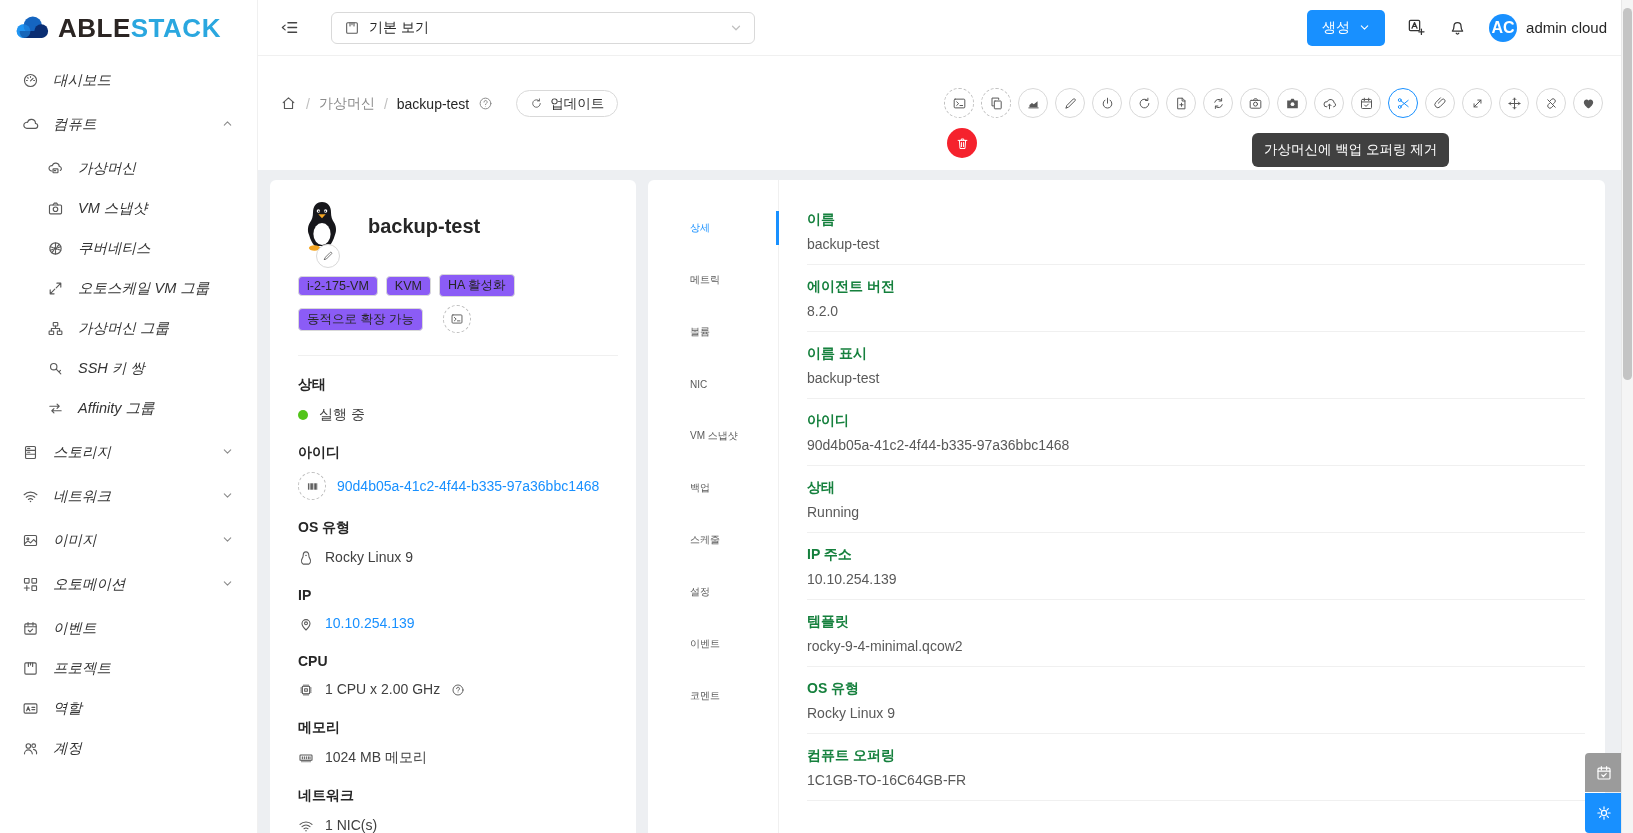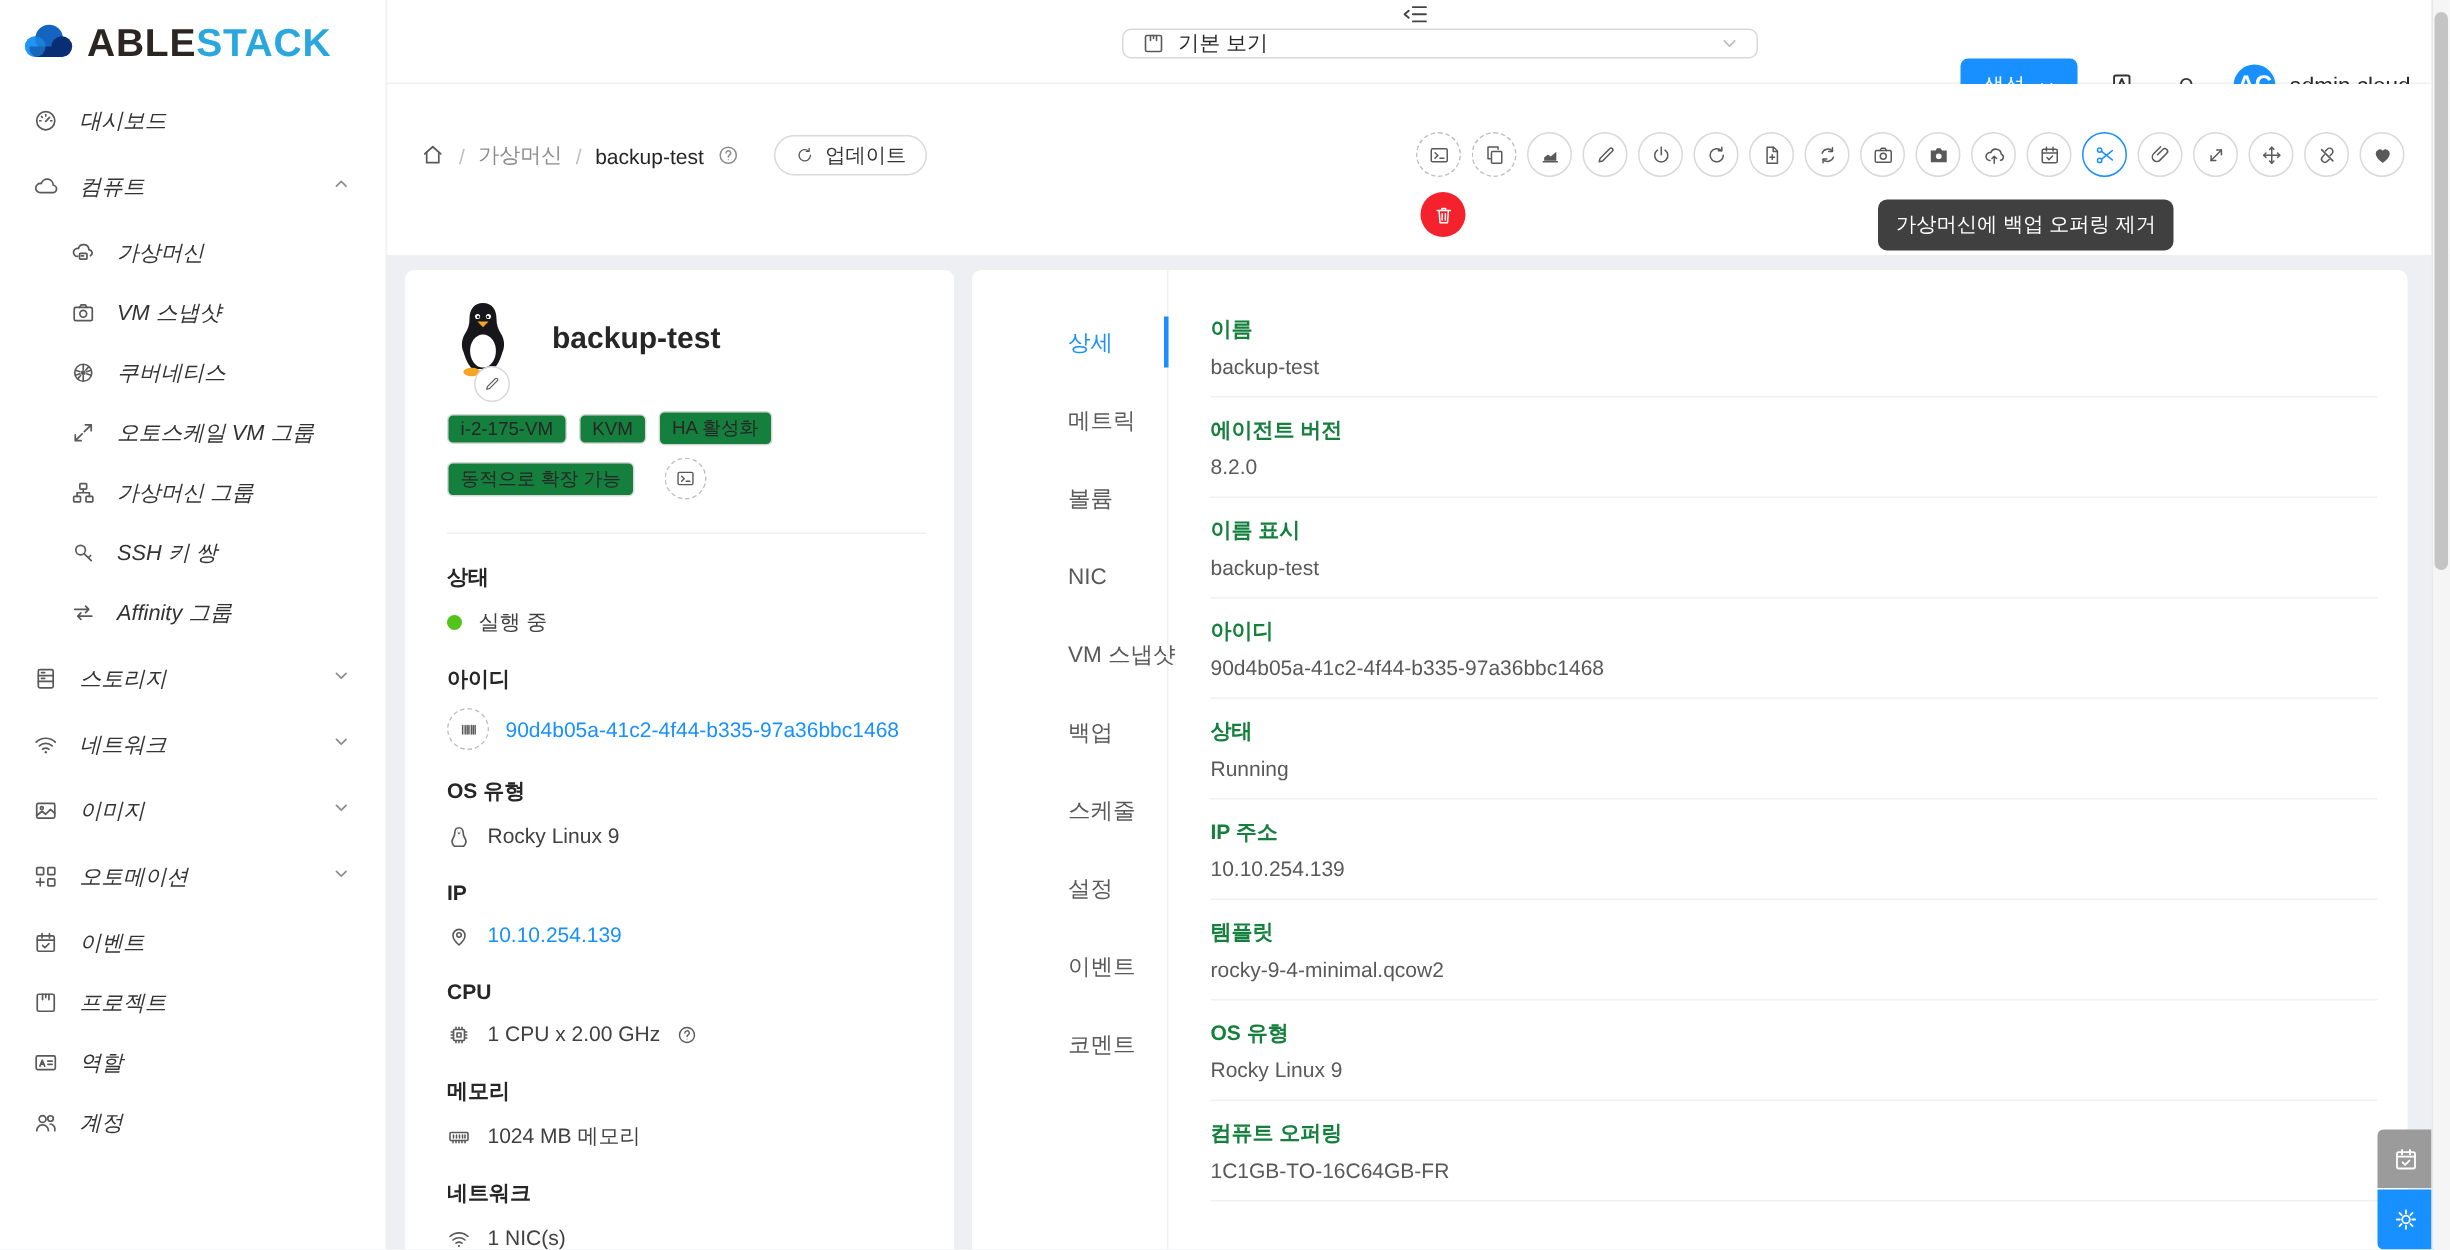--- a/index.html
+++ b/index.html
@@ -23,21 +23,21 @@
 .nav-item { height:40px; display:flex; align-items:center; padding:0 24px 0 22px; font-size:14.5px; color:#333; cursor:pointer; }
 .nav-item .ico { margin-right:14px; }
 .nav-item .ico svg { width:17px; height:17px; }
 .nav-item.sub { padding-left:47px; }
 .nav-item.grp { margin:4px 0; }
 .nav-item .lbl { white-space:nowrap; }
 .nav-item .caret { margin-left:auto; color:#8c8c8c; }
 .nav-item .caret svg { width:11px; height:11px; }
 
 
-.header { height:56px; background:#fff; display:flex; align-items:center; padding:0 26px 0 22px; border-bottom:1px solid #f0f0f0;flex-direction:column; }
+.header { height:56px; background:#fff; display:flex; align-items:center; padding:0 26px 0 22px; border-bottom:1px solid #f0f0f0; }
 .collapse { cursor:pointer; color:#444; }
 .collapse svg { width:19px; height:19px; }
 .view-select { margin-left:32px; width:424px; height:32px; border:1px solid #d9d9d9; border-radius:6px; display:flex; align-items:center; padding:0 12px; gap:9px; cursor:pointer; background:#fff; }
 .view-select .vs-label { flex:1; font-size:14px; color:#262626; }
 .view-select .vs-caret { color:#bfbfbf; }
 .view-select .vs-caret svg { width:12px; height:12px; }
 .header-right { margin-left:auto; display:flex; align-items:center; gap:22px; }
 .create-btn { background:#1890ff; border:none; color:#fff; height:32px; padding:18px 15px; border-radius:5px; display:flex; align-items:center; gap:9px; font-size:14px; font-family:inherit; cursor:pointer; }
 .create-btn .cb-caret { color:#fff; }
 .create-btn .cb-caret svg { width:11px; height:11px; }
@@ -73,39 +73,39 @@
 
 .content { flex:1; background:#edeff2; padding:10px 28px 0 12px; display:flex; gap:12px; overflow:hidden; }
 .vm-card { width:366px; flex-shrink:0; background:#fff; border-radius:6px 6px 0 0; padding:20px 18px 0 28px; }
 .vm-head { display:flex; align-items:center; }
 .tux-wrap { position:relative; width:48px; flex-shrink:0; }
 .tux-wrap svg.tux { width:48px; height:52px; display:block; }
 .edit-badge { position:absolute; left:18px; top:44px; width:24px; height:24px; border-radius:50%; border:1px solid #d9d9d9; background:#fff; display:flex; align-items:center; justify-content:center; cursor:pointer; }
 .edit-badge .ico svg { width:12px; height:12px; }
 .vm-title { font-size:20px; font-weight:600; color:#262626; margin-left:22px; }
 .tags { margin-top:22px; display:flex; flex-wrap:wrap; gap:8px; align-items:center; max-width:300px; }
-.tag { border:1px solid #d9d9d9; border-radius:4px; padding:2px 8px; font-size:12.5px; color:#262626; background:#15803d; white-space:nowrap;text-align:right; }
+.tag { border:1px solid #d9d9d9; border-radius:4px; padding:2px 8px; font-size:12.5px; color:#262626; background:#8b5cf6; white-space:nowrap;text-align:right; }
 .console-badge { width:28px; height:28px; border-radius:50%; border:1px dashed #bfbfbf; display:flex; align-items:center; justify-content:center; margin-left:12px; cursor:pointer; }
 .console-badge .ico svg { width:14px; height:14px; }
 .divider { border-top:1px solid #f0f0f0; margin:22px 0 20px; }
 .field { margin-bottom:19px; }
 .field-label { font-weight:700; font-size:14px; color:#262626; margin-bottom:10px; }
 .field-value { display:flex; align-items:center; gap:11px; font-size:14px; color:#404040; }
 .field-value .val.link { color:#1890ff; cursor:pointer; }
 .field-value .val { line-height:21px; }
 .field-value .val.wrap { word-break:break-all; max-width:270px; }
 .status-dot { width:10px; height:10px; border-radius:50%; background:#52c41a; flex-shrink:0; }
 .round-badge { width:28px; height:28px; border-radius:50%; border:1px dashed #bfbfbf; display:flex; align-items:center; justify-content:center; flex-shrink:0; align-self:flex-start; }
 .round-badge svg { width:15px; height:15px; }
 .q-ico { cursor:pointer; }
 .q-ico svg { width:14px; height:14px; }
 
 .detail-card { flex:1; min-width:0; background:#fff; border-radius:6px 6px 0 0; display:flex; }
 .tabs { width:131px; flex-shrink:0; padding-top:22px; border-right:1px solid #f0f0f0; }
-.tab { height:52px; display:flex; align-items:center; padding-left:64px; font-size:15px; color:#595959; cursor:pointer; position:relative; white-space:nowrap; }
+.tab { height:52px; display:flex; align-items:center; padding-left:42px; font-size:10px; color:#595959; cursor:pointer; position:relative; white-space:nowrap; }
 .tab.active { color:#1890ff; }
 .tab.active::after { content:""; position:absolute; right:-1px; top:9px; bottom:9px; width:3px; background:#1890ff; }
 .detail-fields { flex:1; min-width:0; padding:30px 20px 0 28px; }
 .detail-item { padding:12px 0 10px; border-bottom:1px solid #f0f0f0; }
 .detail-item:first-child { padding-top:0; }
 .detail-label { font-weight:700; font-size:14px; color:#15803d; margin-bottom:6px; line-height:18px; }
 .detail-value { font-size:14px; color:#595959; line-height:20px; }
 
 
 .float-btn { position:absolute; left:1585px; width:38px; display:flex; align-items:center; justify-content:center; cursor:pointer; z-index:6; }

